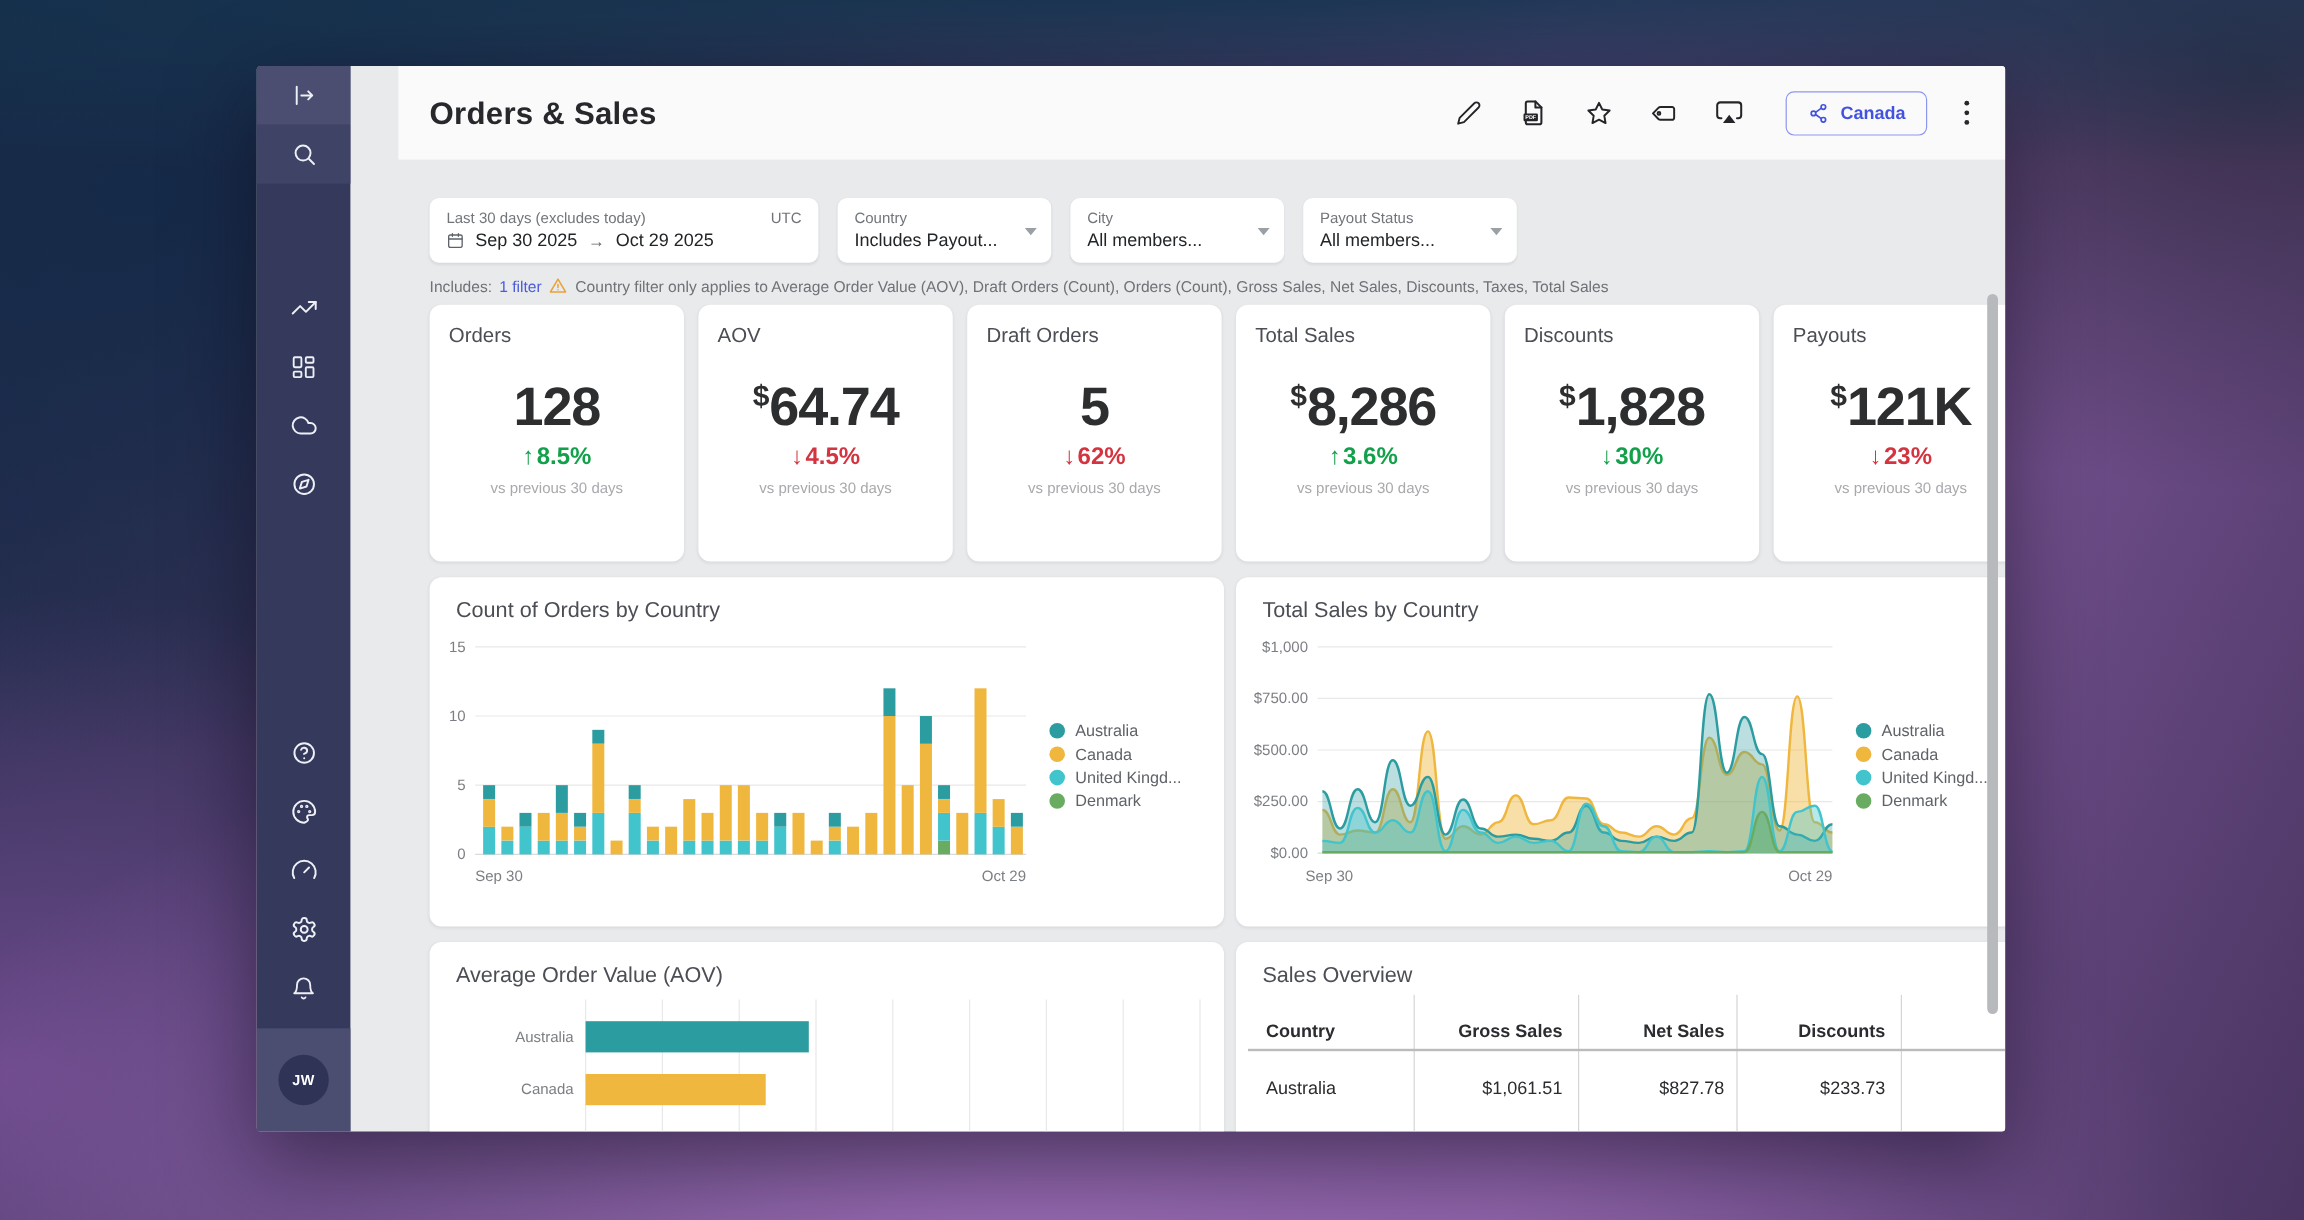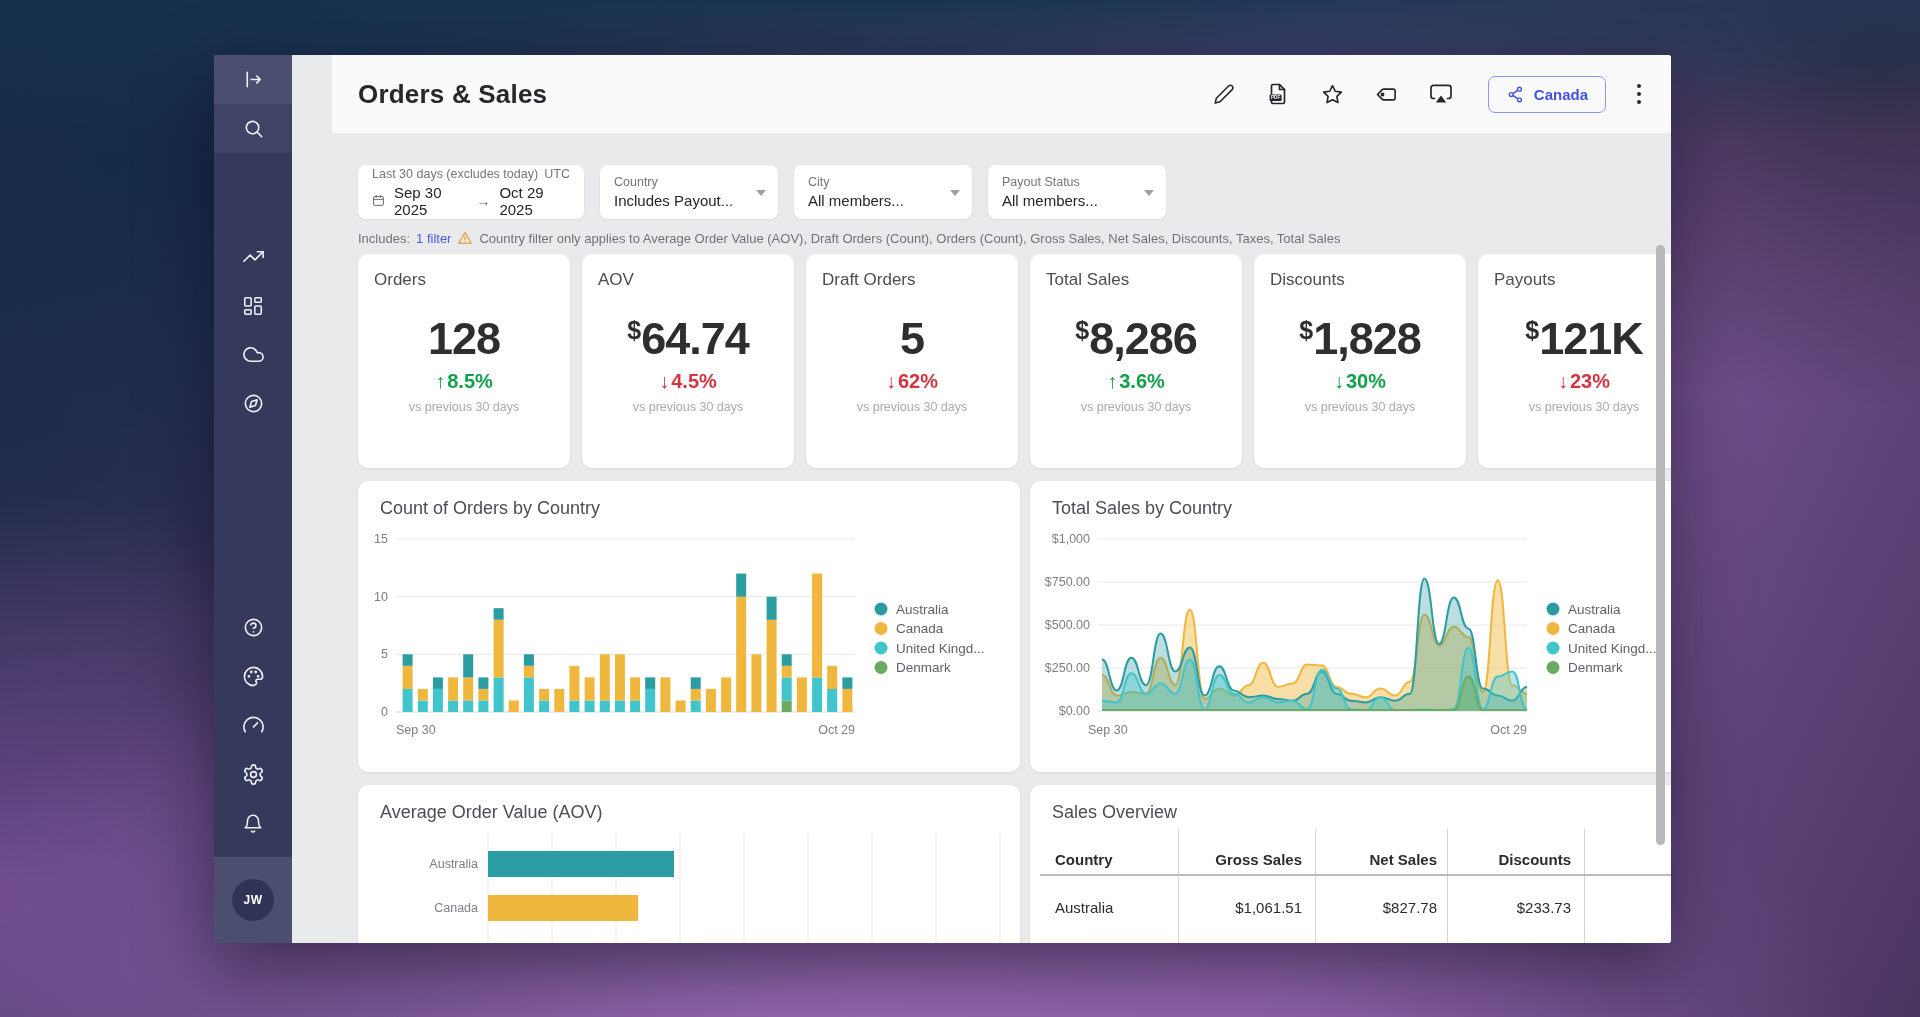--- a/index.html
+++ b/index.html
@@ -40,21 +40,21 @@
     border-radius:7px; padding:8px 17px; color:#4353df; font-size:15px; font-weight:600; cursor:pointer; margin-left:4px; }
   .kebab-v { display:flex; flex-direction:column; gap:4px; align-items:center; }
   .kebab-v i { width:4px; height:4px; border-radius:50%; background:#26282b; }
   
   .content { position:relative; flex:1; padding:32px 0 0 26px; overflow:hidden; }
   .row { width:1334px; display:flex; }
   
   .filterbar { gap:16px; }
   .fcard { background:#fff; border-radius:8px; box-shadow:0 1px 2px rgba(30,32,50,.08); padding:8px 14px;
     display:flex; flex-direction:column; justify-content:center; height:54px; cursor:pointer; }
-  .datecard { width:226px; }
+  .datecard { width:324px; }
   .dd { width:178px; position:relative; }
   .flabel { font-size:12.5px; color:#71757a; display:flex; justify-content:space-between; }
   .fval-row { display:flex; align-items:center; gap:9px; margin-top:3px; font-size:15px; font-weight:400; color:#222528; }
   .dd .fval { margin-top:3px; font-size:15px; font-weight:500; color:#232629; white-space:nowrap; overflow:hidden; }
   .chev { position:absolute; right:12px; top:50%; margin-top:-2px; width:0; height:0;
     border-left:5px solid transparent; border-right:5px solid transparent; border-top:6px solid #9aa0a6; }
   .date-arrow { color:#5f6368; font-size:14px; }
   .note { margin-top:11px; font-size:13px; color:#6f7276; display:flex; align-items:center; gap:6px; width:1334px; }
   .note a { color:#4a5bdb; text-decoration:none; cursor:pointer; }
   

